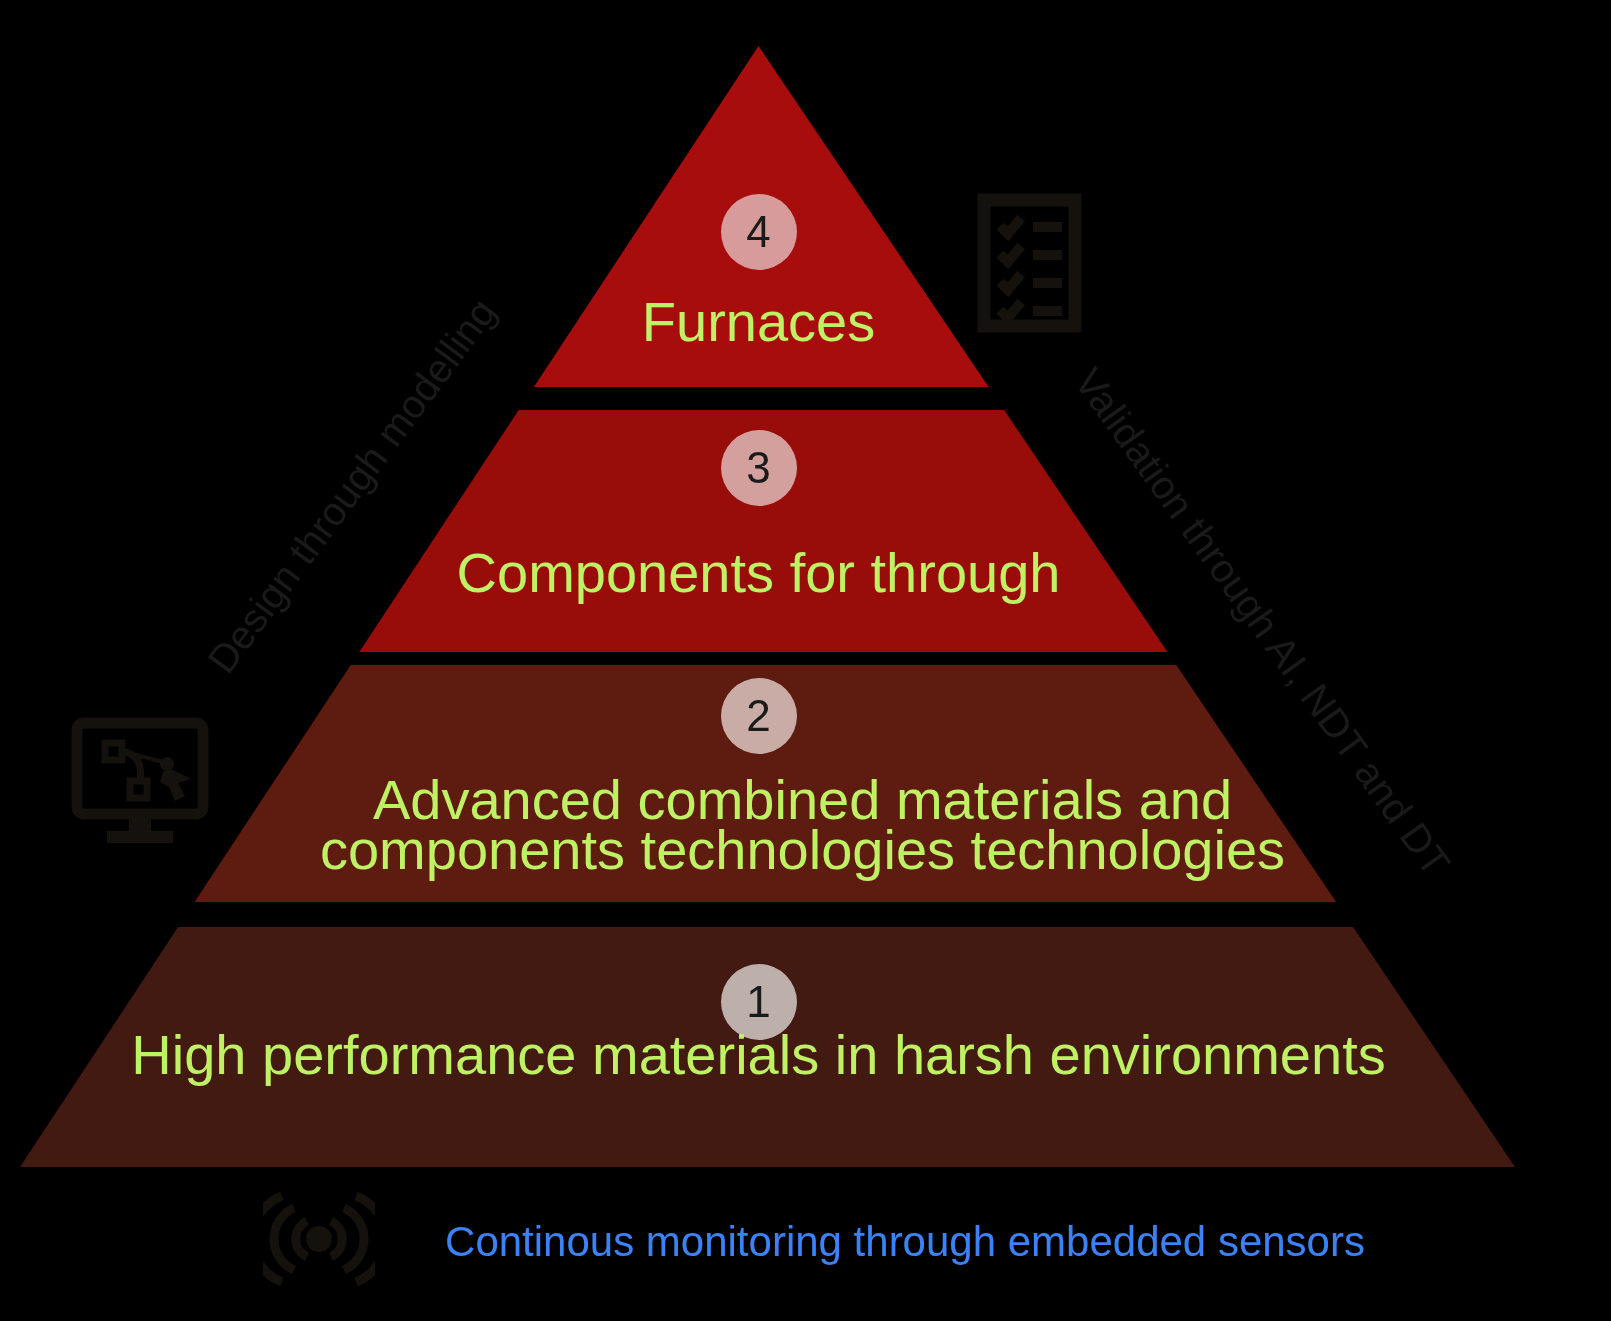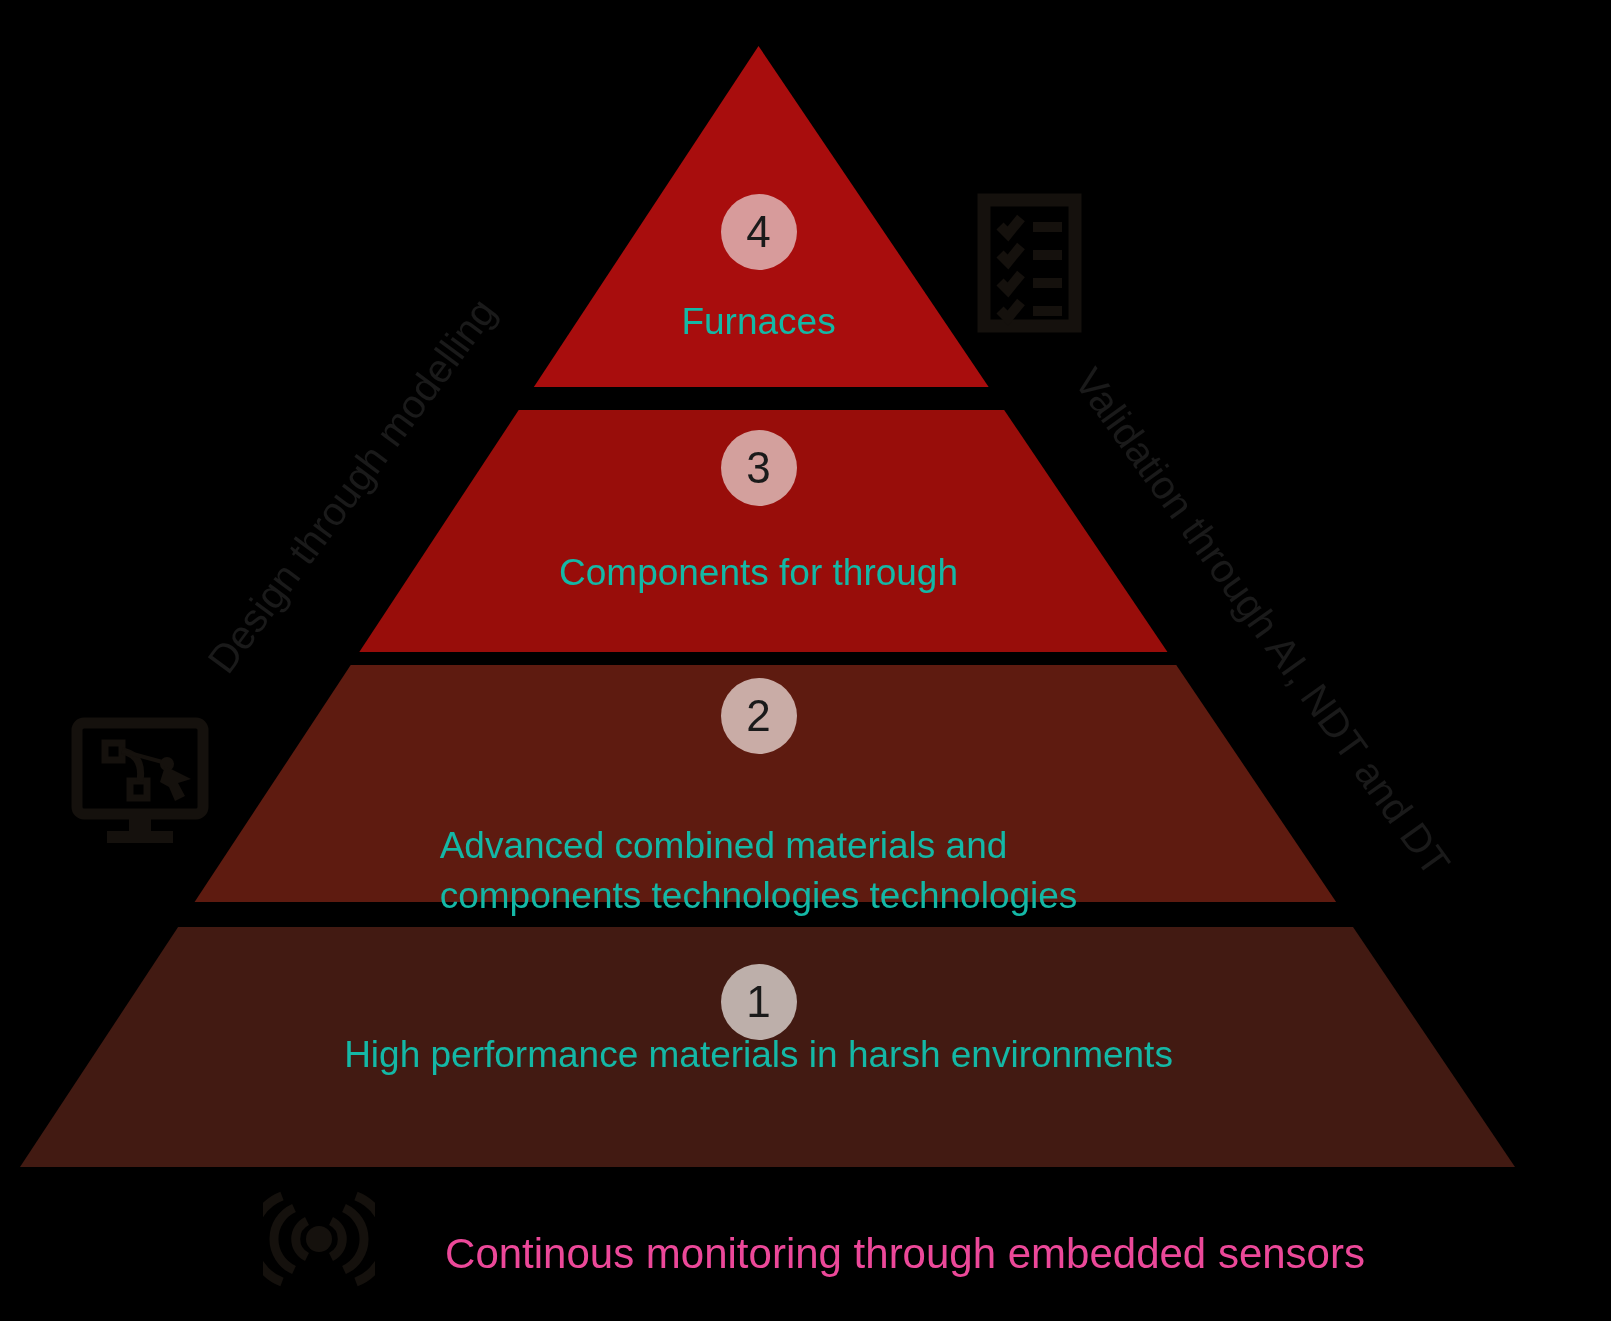--- a/index.html
+++ b/index.html
@@ -21,41 +21,41 @@
     transform:translateX(-50%);
     display:flex;align-items:center;justify-content:center;
     font-size:44px;color:#1A1A1A;
   }
   .badge-0{top:148px;background:#D79B9B;}
   .badge-1{top:384px;background:#D3A09D;}
   .badge-2{top:632px;background:#C9ACA6;}
   .badge-3{top:918px;background:#BDAFAA;}
   .lvl-label{
     position:absolute;left:49.4%;transform:translate(-50%,-50%);
-    color:#14b8a6;font-size:37px;font-weight:400;white-space:nowrap;
-    line-height:50px;
+    color:#bef264;font-size:56px;font-weight:400;white-space:nowrap;
+    text-align:center;line-height:50px;
   }
   .lbl-0{top:276px;}
   .lbl-1{top:527px;}
-  .lbl-2{top:825px;}
+  .lbl-2{top:779px;margin-left:44px;}
   .lbl-3{top:1009px;}
   .diag{
     position:absolute;color:#1A1A1A;font-size:40px;white-space:nowrap;
   }
   .diag-left{
     left:352px;top:486px;
     transform:translate(-50%,-50%) rotate(-53.5deg);
   }
   .diag-right{
     left:1262px;top:622px;
     transform:translate(-50%,-50%) rotate(54.4deg);
   }
   .bottom-label{
     position:absolute;left:905px;top:1242px;transform:translate(-50%,-50%);
-    color:#ec4899;font-size:42px;white-space:nowrap;margin-top:12px;
+    color:#3b82f6;font-size:42px;white-space:nowrap;
   }
   .icon{position:absolute;}
   .icon-monitor{left:70px;top:716px;}
   .icon-checklist{left:977px;top:193px;}
   .icon-sensor{left:263px;top:1182px;}
 </style>
 </head>
 <body>
 
 <div class="stage">

